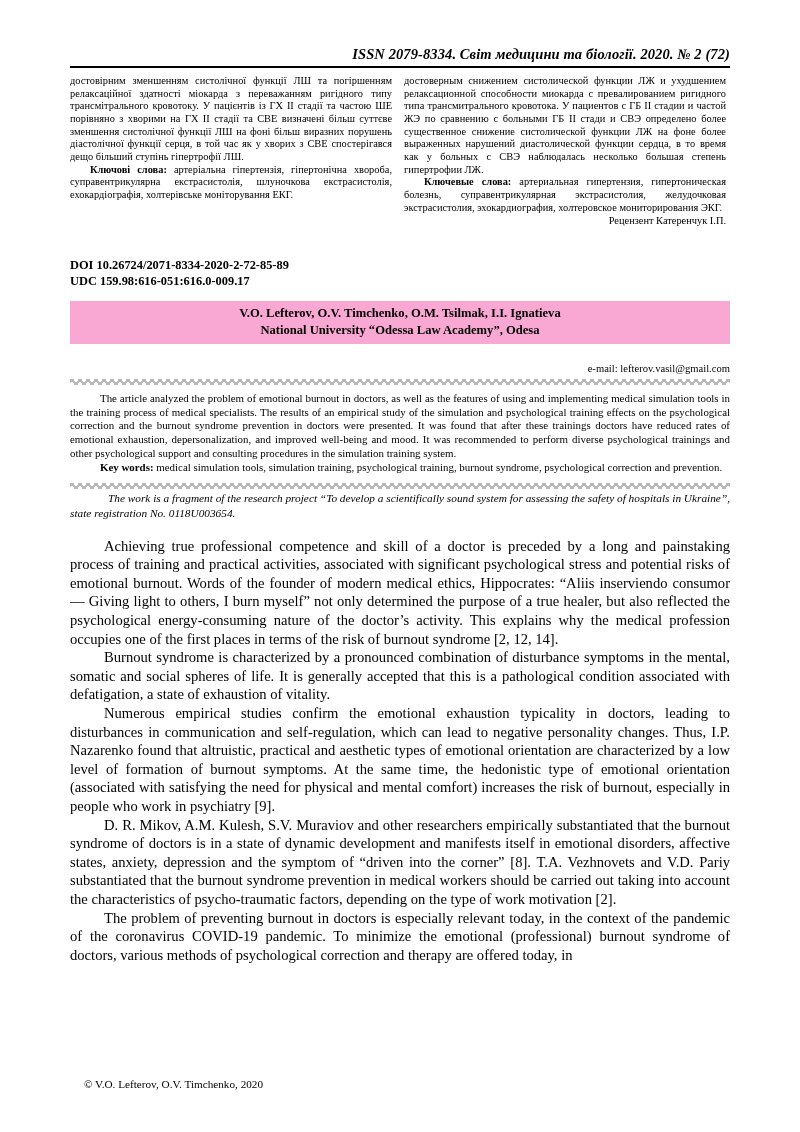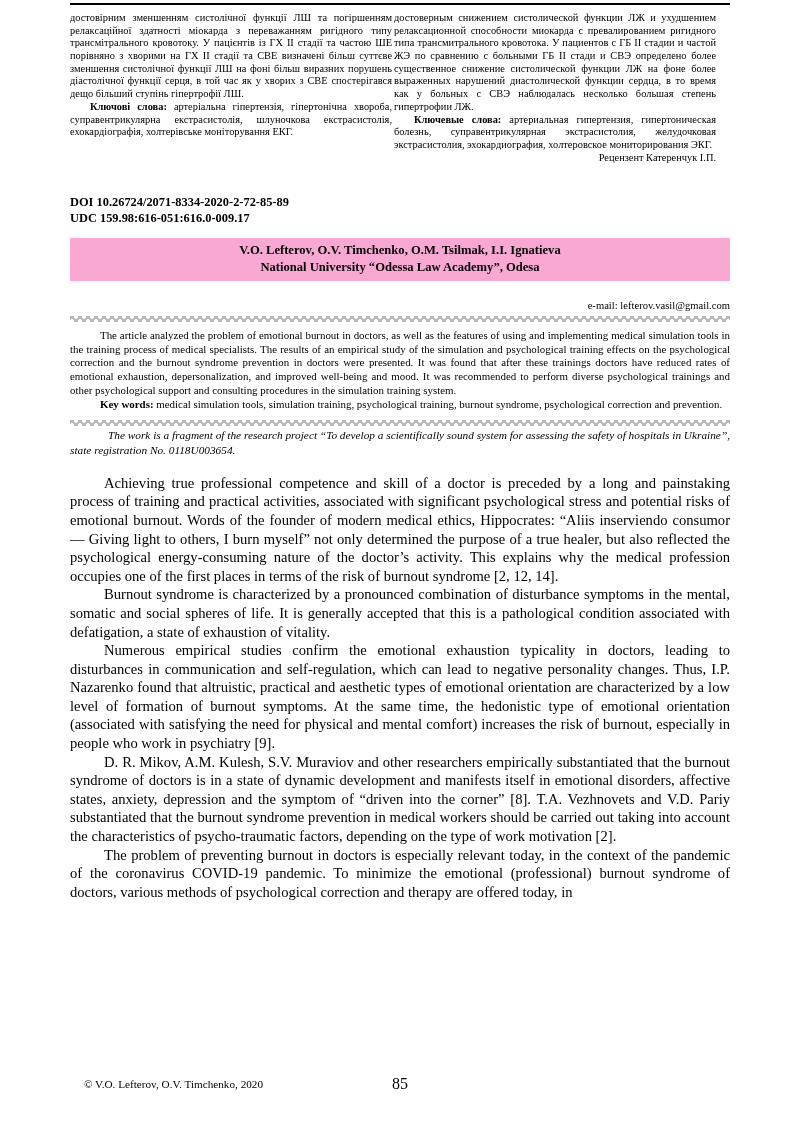--- a/index.html
+++ b/index.html
@@ -39,21 +39,21 @@
   }
   .runhead-rule {
     border-bottom: 2.2px solid #000;
     margin-top: 3px;
     margin-bottom: 7px;
   }
 
   
   .cols {
     display: flex;
-    gap: 2px;
+    gap: 12px;
   }
   .col {
     width: 322px;
     font-size: 10.4px;
     line-height: 1.22;
     text-align: justify;
     text-justify: inter-word;
     hyphens: none;
   }
   .col p {
@@ -177,20 +177,21 @@
     text-align: center;
     font-size: 16px;
   }
 </style>
 </head>
 <body>
 
 <div class="page">
   <div class="content">
 
+    <div class="runhead">ISSN 2079-8334. Світ медицини та біології. 2020. № 2 (72)</div>
     <div class="runhead-rule"></div>
 
     <div class="cols">
       <div class="col">
         <p>достовірним зменшенням систолічної функції ЛШ та погіршенням релаксаційної здатності міокарда з переважанням ригідного типу трансмітрального кровотоку. У пацієнтів із ГХ II стадії та частою ШЕ порівняно з хворими на ГХ II стадії та СВЕ визначені більш суттєве зменшення систолічної функції ЛШ на фоні більш виразних порушень діастолічної функції серця, в той час як у хворих з СВЕ спостерігався дещо більший ступінь гіпертрофії ЛШ.</p>
         <p class="kw"><span class="kwlabel">Ключові слова:</span> <span>артеріальна гіпертензія, гіпертонічна хвороба, суправентрикулярна екстрасистолія, шлуночкова екстрасистолія, ехокардіографія, холтерівське моніторування ЕКГ.</span></p>
       </div>
       <div class="col">
         <p>достоверным снижением систолической функции ЛЖ и ухудшением релаксационной способности миокарда с превалированием ригидного типа трансмитрального кровотока. У пациентов с ГБ II стадии и частой ЖЭ по сравнению с больными ГБ II стади и СВЭ определено более существенное снижение систолической функции ЛЖ на фоне более выраженных нарушений диастолической функции сердца, в то время как у больных с СВЭ наблюдалась несколько большая степень гипертрофии ЛЖ.</p>
         <p class="kw"><span class="kwlabel">Ключевые слова:</span> <span>артериальная гипертензия, гипертоническая болезнь, суправентрикулярная экстрасистолия, желудочковая экстрасистолия, эхокардиография, холтеровское мониторирования ЭКГ.</span></p>
@@ -225,15 +226,14 @@
       <p>Burnout syndrome is characterized by a pronounced combination of disturbance symptoms in the mental, somatic and social spheres of life. It is generally accepted that this is a pathological condition associated with defatigation, a state of exhaustion of vitality.</p>
       <p>Numerous empirical studies confirm the emotional exhaustion typicality in doctors, leading to disturbances in communication and self-regulation, which can lead to negative personality changes. Thus, I.P. Nazarenko found that altruistic, practical and aesthetic types of emotional orientation are characterized by a low level of formation of burnout symptoms. At the same time, the hedonistic type of emotional orientation (associated with satisfying the need for physical and mental comfort) increases the risk of burnout, especially in people who work in psychiatry [9].</p>
       <p>D. R. Mikov, A.M. Kulesh, S.V. Muraviov and other researchers empirically substantiated that the burnout syndrome of doctors is in a state of dynamic development and manifests itself in emotional disorders, affective states, anxiety, depression and the symptom of “driven into the corner” [8]. T.A. Vezhnovets and V.D. Pariy substantiated that the burnout syndrome prevention in medical workers should be carried out taking into account the characteristics of psycho-traumatic factors, depending on the type of work motivation [2].</p>
       <p>The problem of preventing burnout in doctors is especially relevant today, in the context of the pandemic of the coronavirus COVID-19 pandemic. To minimize the emotional (professional) burnout syndrome of doctors, various methods of psychological correction and therapy are offered today, in</p>
     </div>
 
   </div>
 
   <div class="footer">
     <div class="copyright">© V.O. Lefterov, O.V. Timchenko, 2020</div>
-    <div class="pageno">85</div>
   </div>
 </div>
 
 </body></html>

